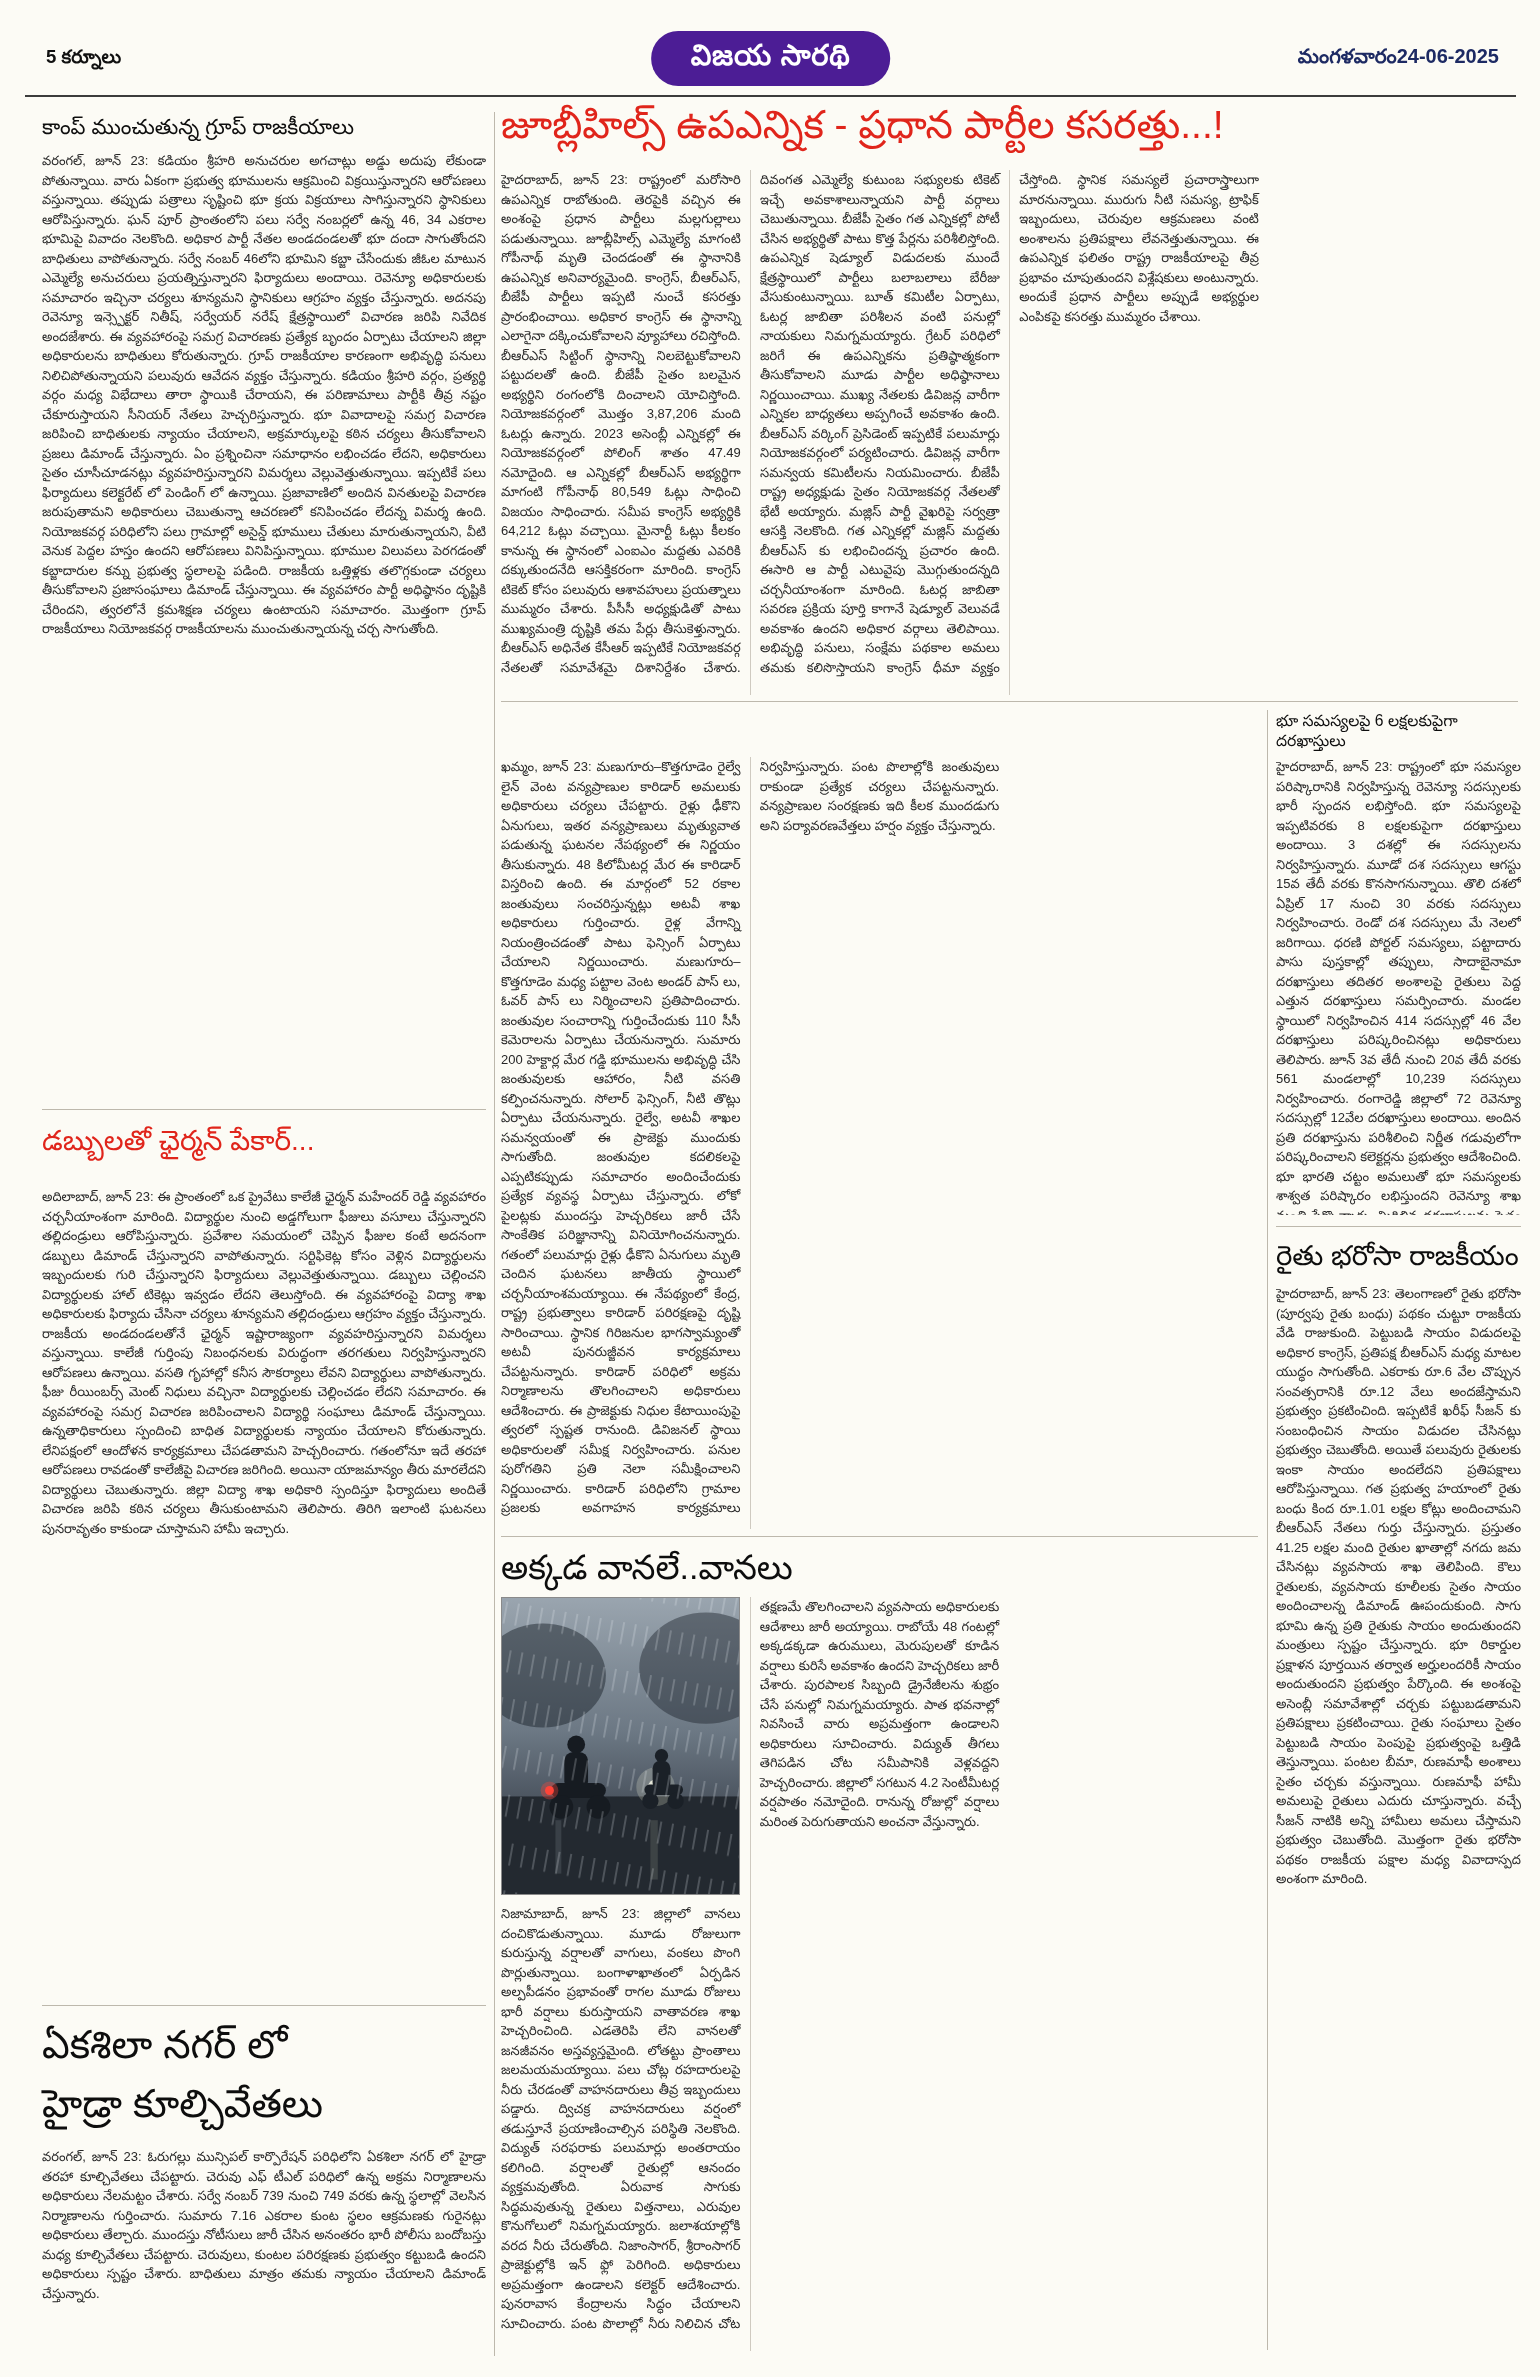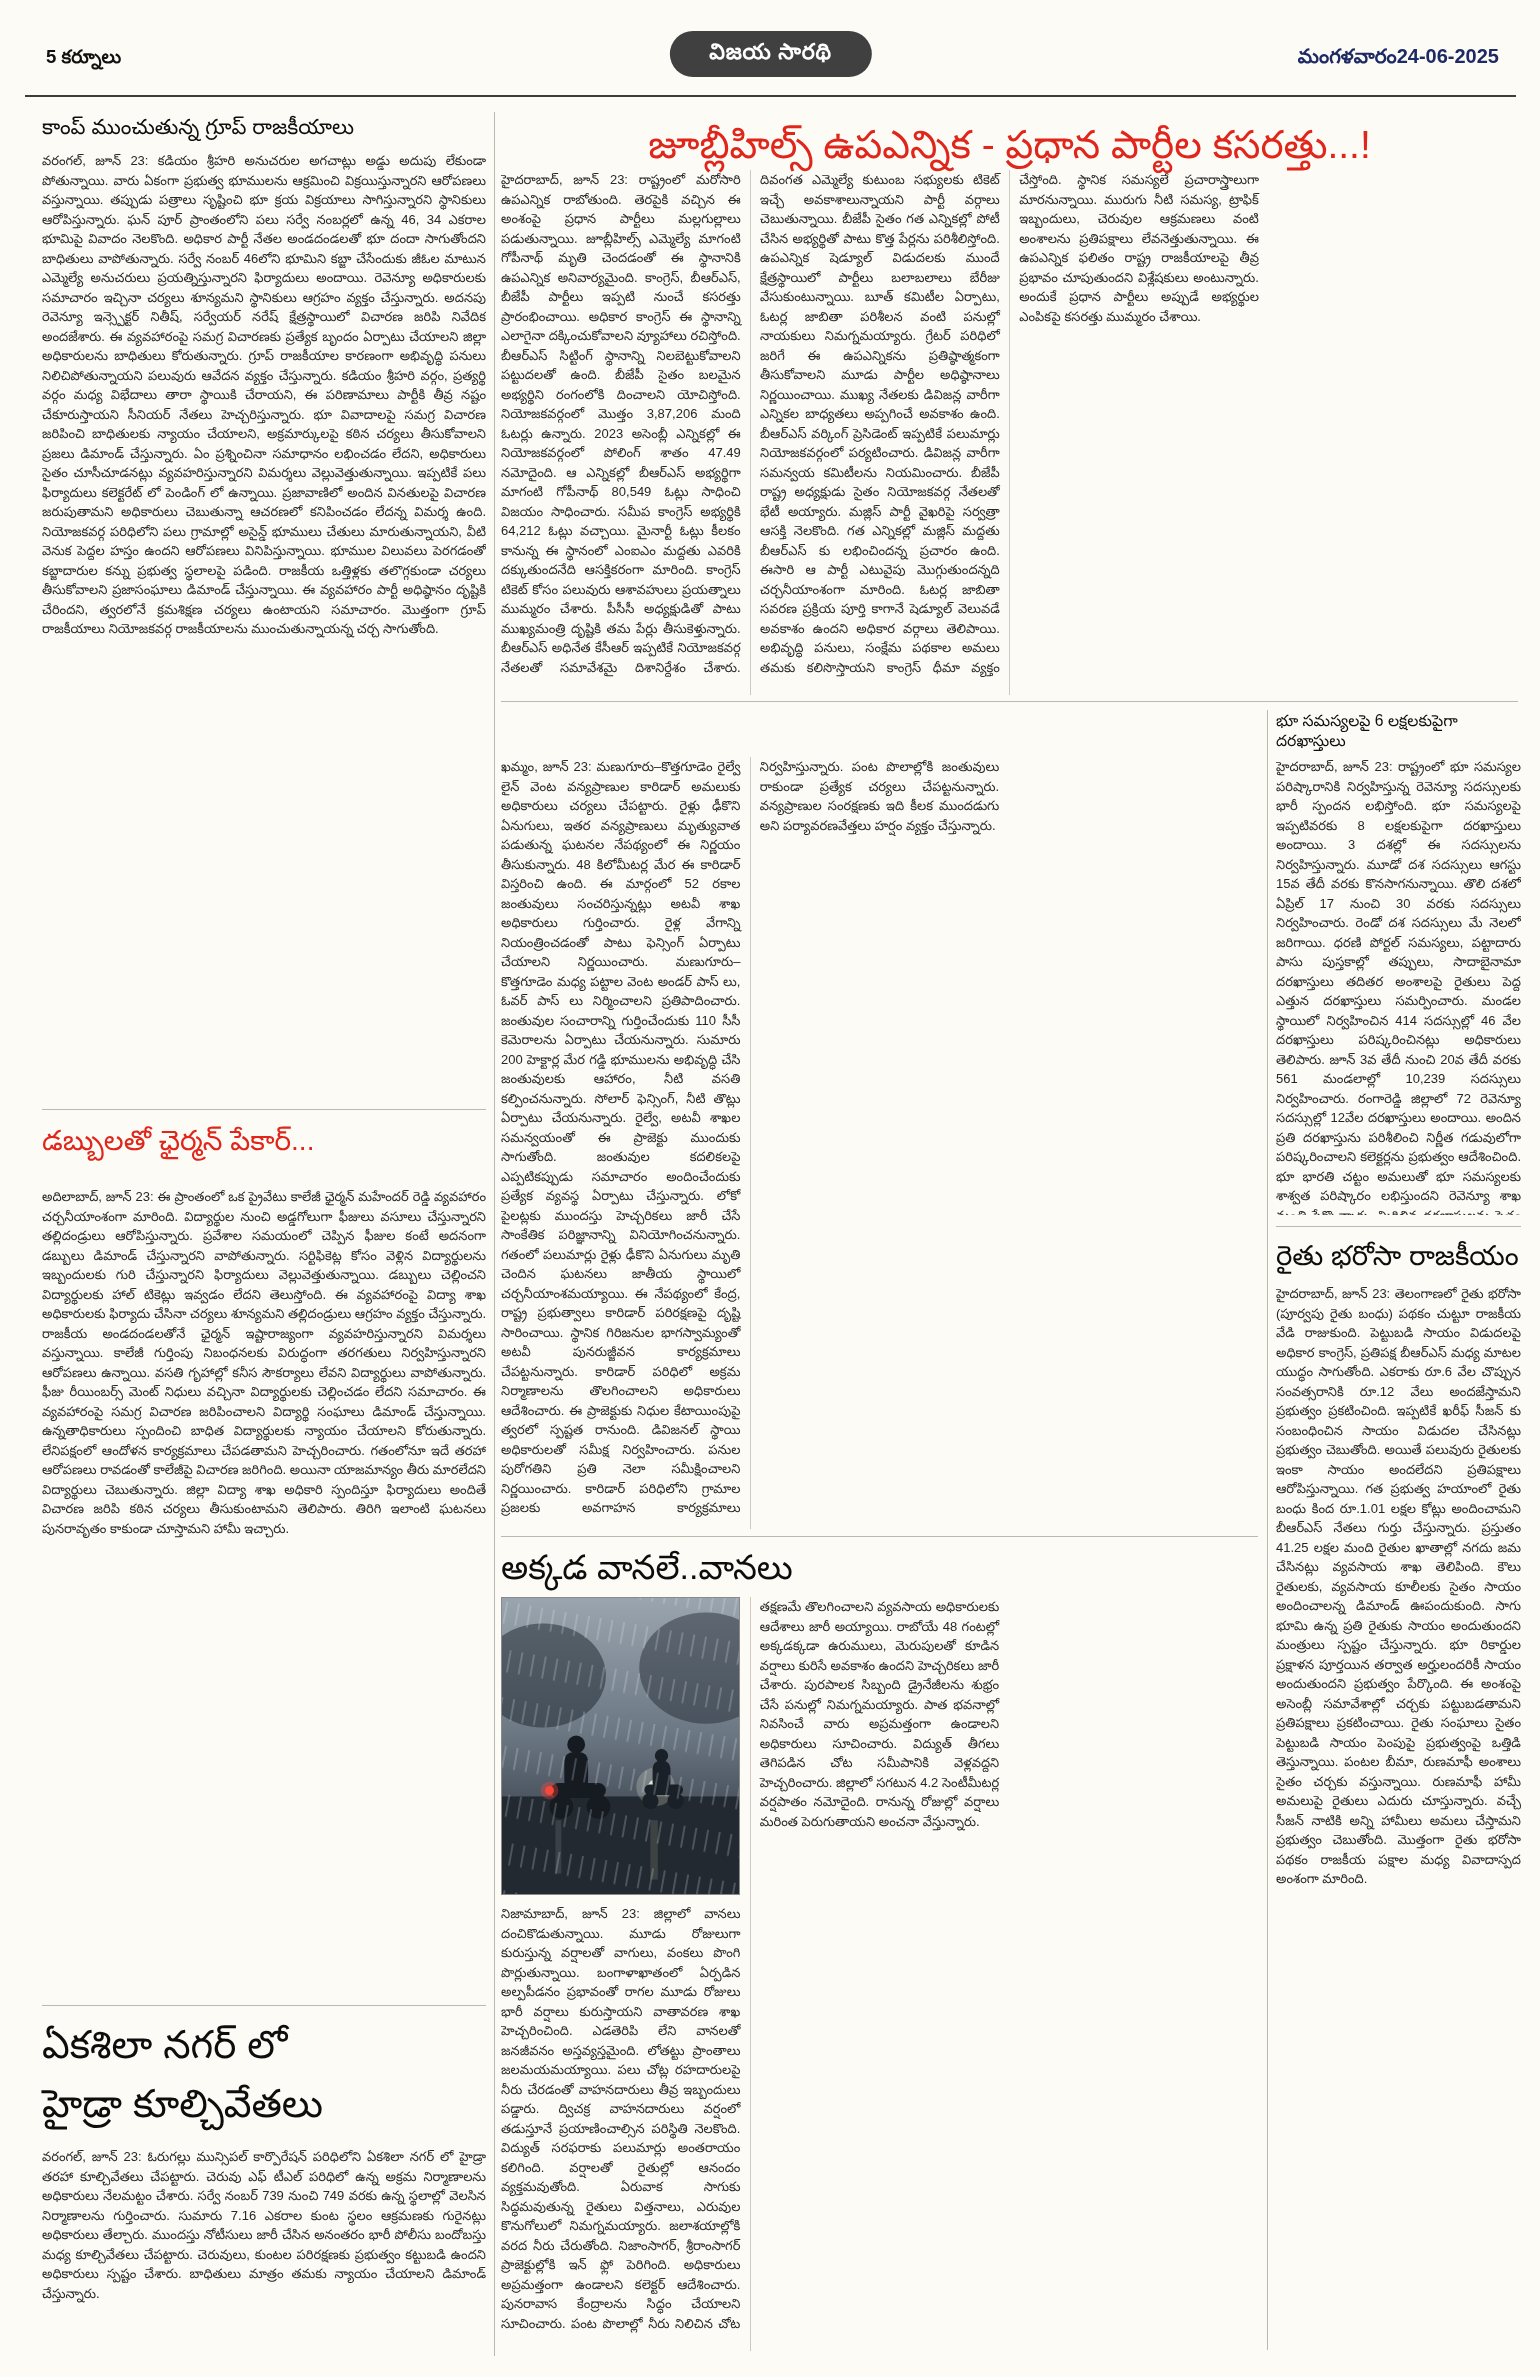--- a/index.html
+++ b/index.html
@@ -2,22 +2,22 @@
 <html style="font-size:12px"><head>
 <meta charset="utf-8">
 <style>
   *{margin:0;padding:0;box-sizing:border-box}
   html,body{background:#9a9a9a}
   .page{position:relative;width:1541px;height:2377px;margin:0 auto;background:#fcfbf5;
         font-family:"Liberation Sans","DejaVu Sans",sans-serif;color:#1d1d1d;overflow:hidden}
 
   
   .page-label{position:absolute;left:46px;top:46px;font-size:18.6px;font-weight:bold;color:#111}
-  .masthead{position:absolute;left:50%;top:31px;transform:translateX(-50%);background:#404040;color:#fff;
-            font-size:22px;font-weight:bold;padding:7.5px 40px;border-radius:27px;letter-spacing:0.7px;white-space:nowrap}
+  .masthead{position:absolute;left:50%;top:31px;transform:translateX(-50%);background:#4c1d95;color:#fff;
+            font-size:29px;font-weight:bold;padding:7.5px 40px;border-radius:27px;letter-spacing:0.7px;white-space:nowrap}
   .dateline{position:absolute;right:42px;top:45px;font-size:20px;font-weight:bold;color:#1d2a63;white-space:nowrap}
   .dateline .day{margin-right:0}
   .hdr-rule{position:absolute;left:25px;right:25px;top:95px;border-top:2.2px solid #3c3c3c}
 
   
   .headline{font-weight:normal;color:#0d0d0d;line-height:1.3}
   .red{color:#e0251b}
   .body-txt{font-size:13px;line-height:1.5;text-align:justify;color:#262626;overflow:hidden}
   .cols{column-gap:19.4px;column-rule:0.7px solid #cfcac0;column-fill:auto}
   .cols-3{column-count:3}
@@ -29,21 +29,21 @@
   .left-a1-h{position:absolute;left:42px;top:113px;width:444px;font-size:21px}
   .left-a1-b{position:absolute;left:42px;top:151px;width:444px;height:945px}
   .hr-l1{left:42px;top:1109px;width:444px}
   .left-a2-h{position:absolute;left:42px;top:1123px;width:444px;font-size:28px}
   .left-a2-b{position:absolute;left:42px;top:1187px;width:444px;height:808px}
   .hr-l2{left:42px;top:2005px;width:444px}
   .left-a3-h{position:absolute;left:42px;top:2016px;width:444px;font-size:39px;line-height:1.5}
   .left-a3-b{position:absolute;left:42px;top:2147px;width:444px;height:209px}
 
   
-  .jub-h{position:absolute;left:501px;top:120px;width:1017px;font-size:39px;text-align:center;white-space:nowrap}
+  .jub-h{position:absolute;left:501px;top:100px;width:1017px;font-size:39px;text-align:left;white-space:nowrap}
   .jub-b{position:absolute;left:501px;top:170px;width:1017px;height:525px}
   .hr-jub{left:501px;top:701px;width:1017px}
 
   
   .animal-h{position:absolute;left:501px;top:710px;width:757px;font-size:31px}
   .animal-b{position:absolute;left:501px;top:757px;width:757px;height:772px}
   .hr-mid{left:501px;top:1536px;width:757px}
 
   
   .rains-h{position:absolute;left:501px;top:1545px;width:757px;font-size:34px}

